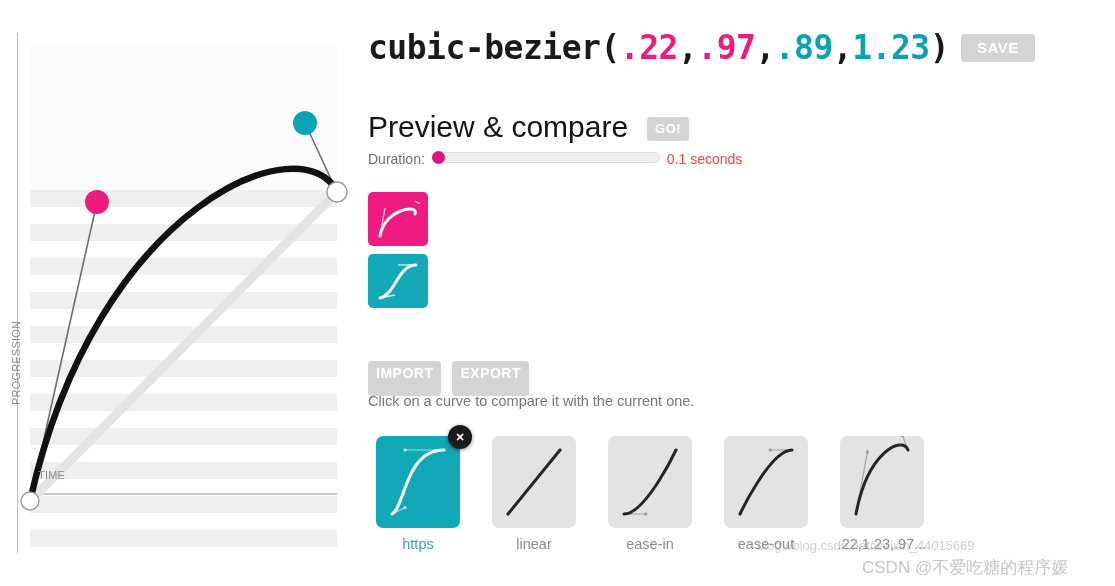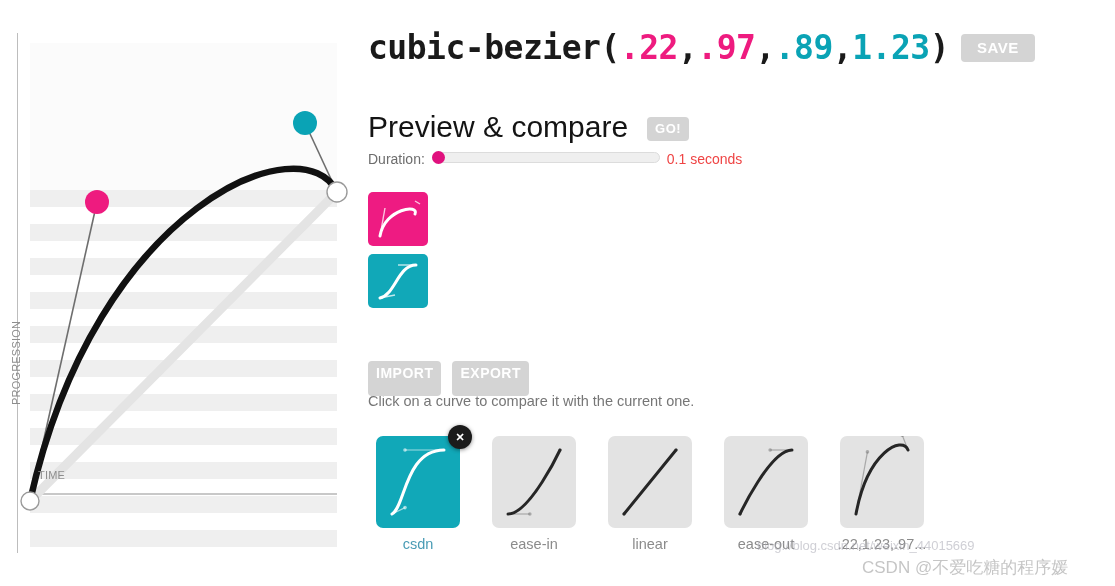--- a/index.html
+++ b/index.html
@@ -157,50 +157,50 @@
           <div class="card sel">
             <svg width="84" height="92">
               <line x1="16" y1="78" x2="29" y2="71.6" stroke="rgba(255,255,255,.6)" stroke-width="1.2"></line>
               <line x1="68" y1="14" x2="29" y2="14" stroke="rgba(255,255,255,.6)" stroke-width="1.2"></line>
               <circle cx="29" cy="71.6" r="1.8" fill="rgba(255,255,255,.6)"></circle>
               <circle cx="29" cy="14" r="1.8" fill="rgba(255,255,255,.6)"></circle>
               <path d="M16,78 C29,71.6 29,14 68,14" fill="none" stroke="#ffffff" stroke-width="3" stroke-linecap="round"></path>
             </svg>
             <div class="x-badge">✕</div>
           </div>
-          <div class="card-label">csdn</div>
+          <div class="card-label">https</div>
+        </div>
+        <div class="card-wrap">
+          <div class="card">
+            <svg width="84" height="92">
+              <line x1="16" y1="78" x2="16" y2="78" stroke="rgba(120,120,120,.55)" stroke-width="1.2"></line>
+              <line x1="68" y1="14" x2="68" y2="14" stroke="rgba(120,120,120,.55)" stroke-width="1.2"></line>
+              <circle cx="16" cy="78" r="1.8" fill="rgba(120,120,120,.55)"></circle>
+              <circle cx="68" cy="14" r="1.8" fill="rgba(120,120,120,.55)"></circle>
+              <path d="M16,78 C16,78 68,14 68,14" fill="none" stroke="#262626" stroke-width="3" stroke-linecap="round"></path>
+            </svg>
+          </div>
+          <div class="card-label">linear</div>
         </div>
         <div class="card-wrap">
           <div class="card">
             <svg width="84" height="92">
               <line x1="16" y1="78" x2="37.84" y2="78" stroke="rgba(120,120,120,.55)" stroke-width="1.2"></line>
               <line x1="68" y1="14" x2="68" y2="14" stroke="rgba(120,120,120,.55)" stroke-width="1.2"></line>
               <circle cx="37.84" cy="78" r="1.8" fill="rgba(120,120,120,.55)"></circle>
               <circle cx="68" cy="14" r="1.8" fill="rgba(120,120,120,.55)"></circle>
               <path d="M16,78 C37.84,78 68,14 68,14" fill="none" stroke="#262626" stroke-width="3" stroke-linecap="round"></path>
             </svg>
           </div>
           <div class="card-label">ease-in</div>
         </div>
         <div class="card-wrap">
           <div class="card">
             <svg width="84" height="92">
               <line x1="16" y1="78" x2="16" y2="78" stroke="rgba(120,120,120,.55)" stroke-width="1.2"></line>
-              <line x1="68" y1="14" x2="68" y2="14" stroke="rgba(120,120,120,.55)" stroke-width="1.2"></line>
-              <circle cx="16" cy="78" r="1.8" fill="rgba(120,120,120,.55)"></circle>
-              <circle cx="68" cy="14" r="1.8" fill="rgba(120,120,120,.55)"></circle>
-              <path d="M16,78 C16,78 68,14 68,14" fill="none" stroke="#262626" stroke-width="3" stroke-linecap="round"></path>
-            </svg>
-          </div>
-          <div class="card-label">linear</div>
-        </div>
-        <div class="card-wrap">
-          <div class="card">
-            <svg width="84" height="92">
-              <line x1="16" y1="78" x2="16" y2="78" stroke="rgba(120,120,120,.55)" stroke-width="1.2"></line>
               <line x1="68" y1="14" x2="46.16" y2="14" stroke="rgba(120,120,120,.55)" stroke-width="1.2"></line>
               <circle cx="16" cy="78" r="1.8" fill="rgba(120,120,120,.55)"></circle>
               <circle cx="46.16" cy="14" r="1.8" fill="rgba(120,120,120,.55)"></circle>
               <path d="M16,78 C16,78 46.16,14 68,14" fill="none" stroke="#262626" stroke-width="3" stroke-linecap="round"></path>
             </svg>
           </div>
           <div class="card-label">ease-out</div>
         </div>
         <div class="card-wrap">
           <div class="card">

